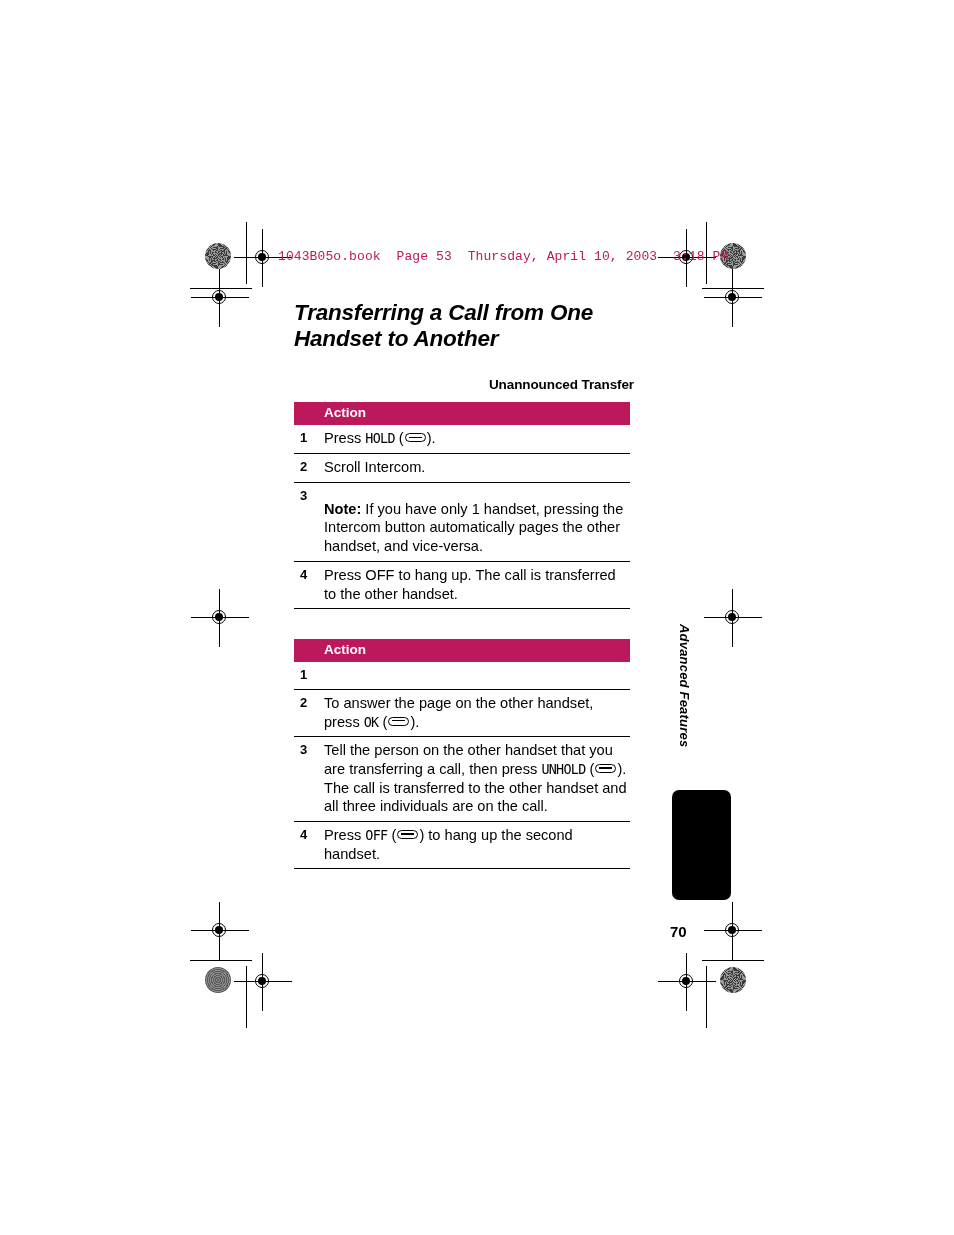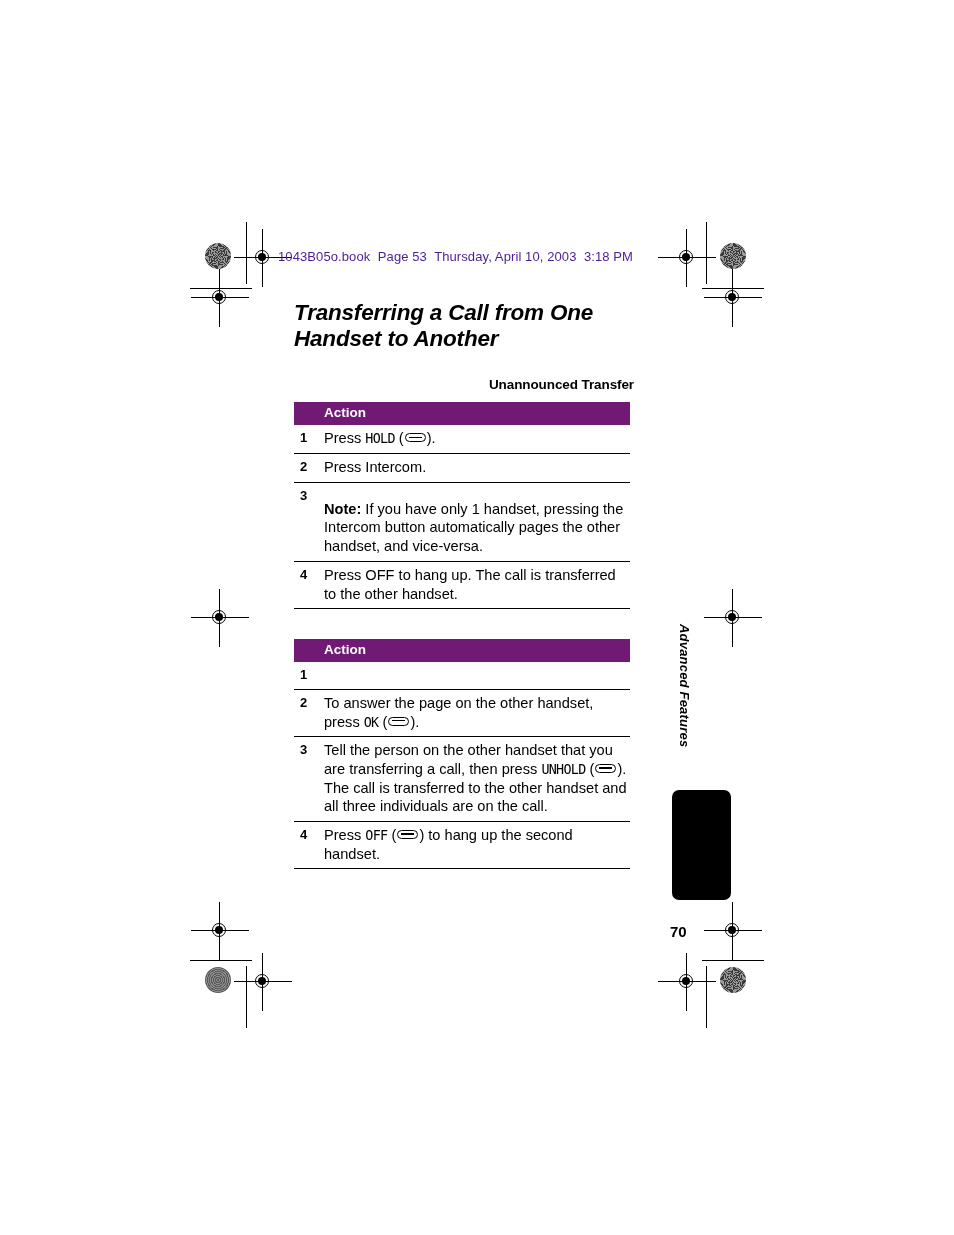--- a/index.html
+++ b/index.html
@@ -72,25 +72,25 @@
     position: absolute;
     height: 1.4px;
     background: #000;
   }
 
   
   .doc-header {
     position: absolute;
     left: 278px;
     top: 249px;
-    font-family: Liberation Sans, sans-serif;
+    font-family: Liberation Mono, monospace;
     font-size: 13px;
     letter-spacing: 0.1px;
     white-space: pre;
-    color: #4c1d95;
+    color: #be185d;
   }
 
   
   .content {
     position: absolute;
     left: 294px;
     top: 300px;
     width: 340px;
   }
 
@@ -110,21 +110,21 @@
     letter-spacing: -0.1px;
     text-align: right;
   }
 
   
   .step-table {
     width: 336px;
     margin: 0 0 30px 0;
   }
   .table-head {
-    background: #701a75;
+    background: #be185d;
     color: #fff;
     font-size: 13.5px;
     font-weight: bold;
     padding: 3px 0 4px 0;
     line-height: 1.2;
   }
   .table-head .head-label {
     margin-left: 30px;
     display: inline-block;
   }
@@ -313,21 +313,21 @@
         <div class="table-head"><span class="head-label">Action</span></div>
         <div class="step-row">
           <div class="step-num">1</div>
           <div class="step-body">
             <p><span>Press </span><span class="lcd">HOLD</span><span> (</span><span class="softkey"></span><span>).</span></p>
           </div>
         </div>
         <div class="step-row">
           <div class="step-num">2</div>
           <div class="step-body">
-            <p><span>Press Intercom.</span></p>
+            <p><span>Scroll Intercom.</span></p>
           </div>
         </div>
         <div class="step-row">
           <div class="step-num">3</div>
           <div class="step-body">
             <p class="note"><b>Note:</b><span> If you have only 1 handset, pressing the Intercom button automatically pages the other handset, and vice-versa.</span></p>
           </div>
         </div>
         <div class="step-row">
           <div class="step-num">4</div>

